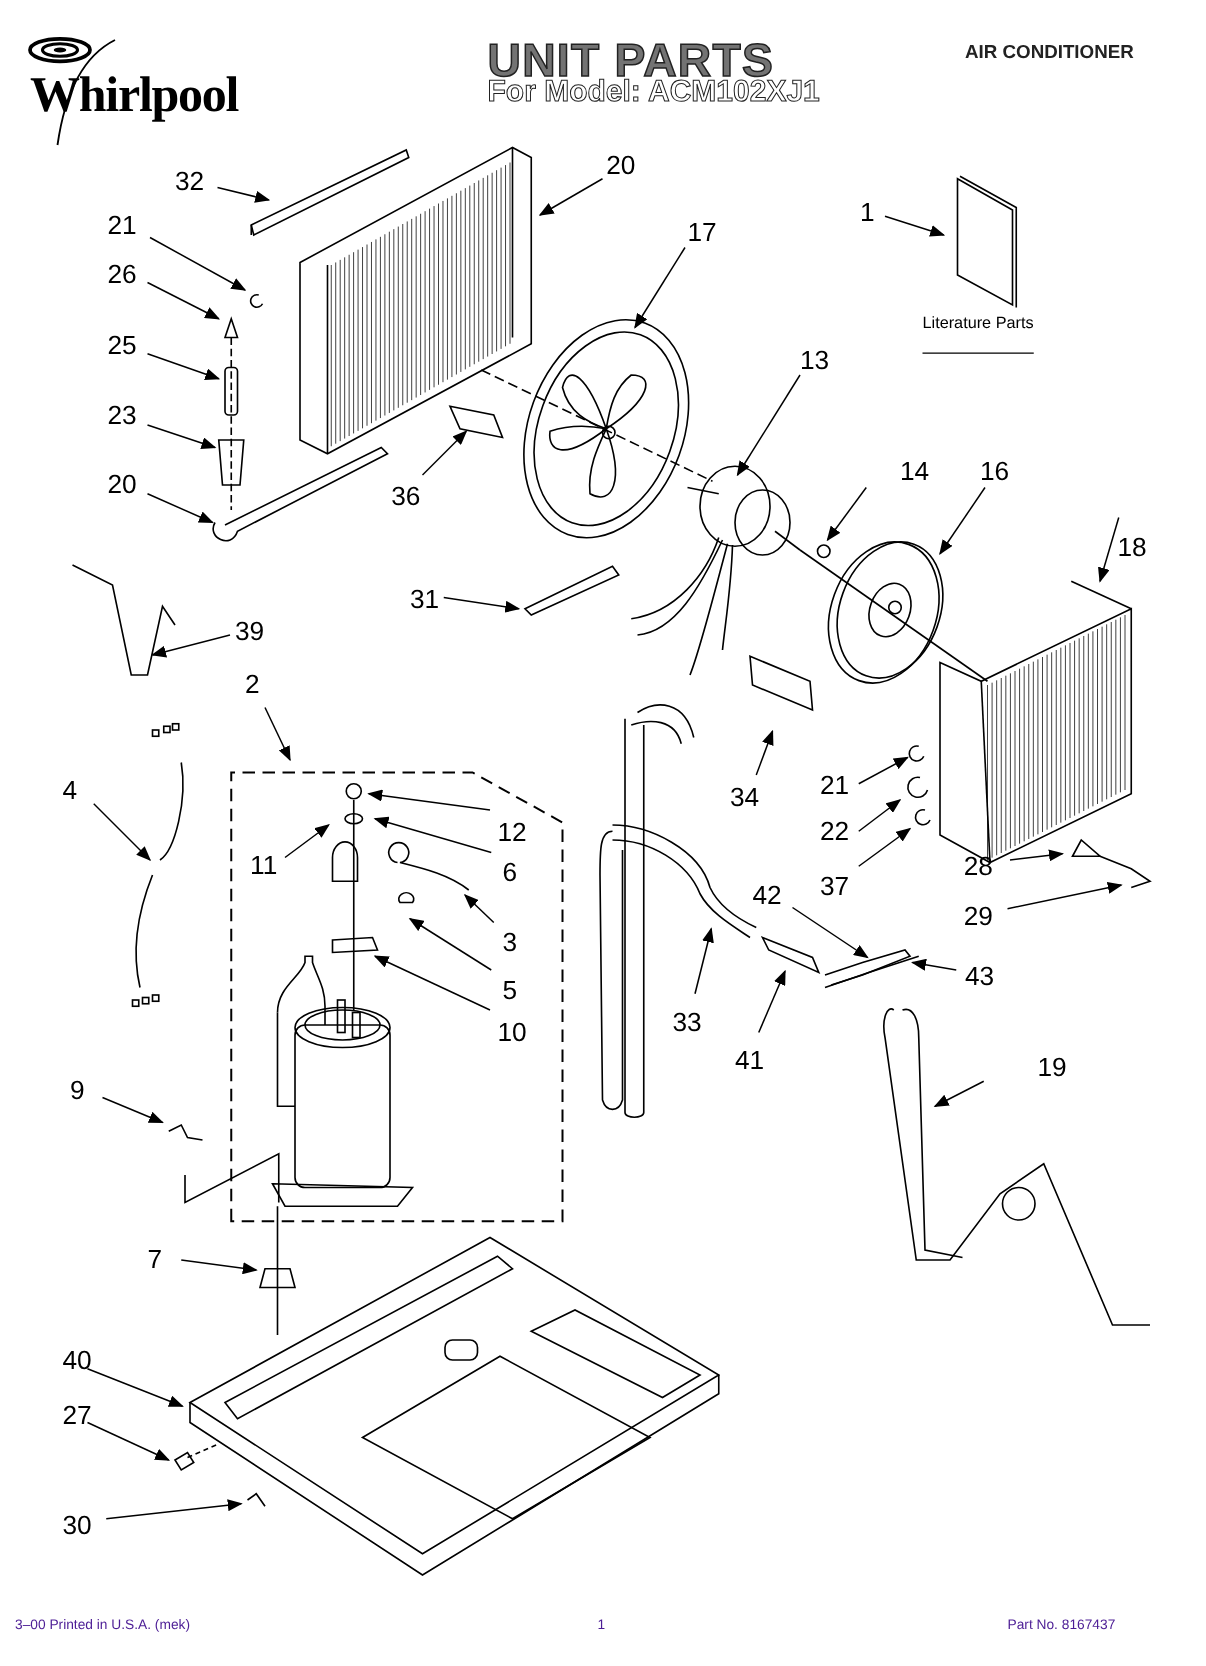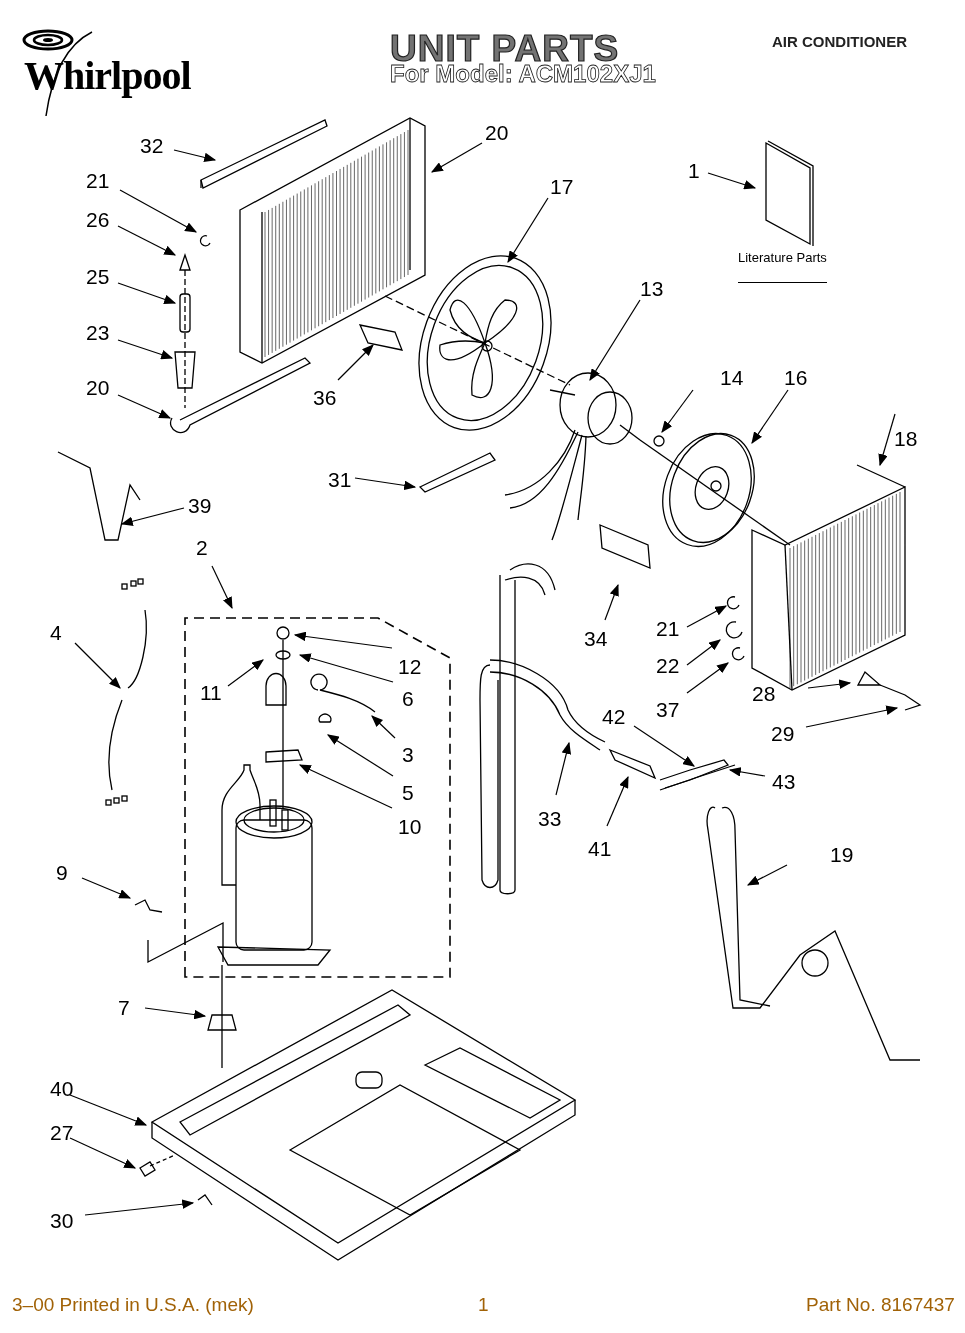--- a/index.html
+++ b/index.html
@@ -2,21 +2,21 @@
 <html><head>
 <meta charset="utf-8">
 <style>
   html,body{margin:0;padding:0;background:#fff;}
   body{width:965px;height:1333px;position:relative;overflow:hidden;font-family:"Liberation Sans",sans-serif;color:#000;}
   .abs{position:absolute;}
   .logo-word{left:24px;top:52px;font-family:"Liberation Serif",serif;font-weight:bold;font-size:40px;letter-spacing:-1px;}
   .title{left:390px;top:28px;font-size:37px;font-weight:bold;color:#737373;-webkit-text-stroke:1.2px #222;letter-spacing:1px;}
   .subtitle{left:390px;top:60px;font-size:24px;font-weight:bold;color:#fff;-webkit-text-stroke:0.8px #222;}
   .category{left:772px;top:33px;font-size:15px;font-weight:bold;color:#222;}
-  .foot{top:1294px;font-size:19px;color:#a16207;}
+  .foot{top:1294px;font-size:11px;color:#4c1d95;}
   .lbl{position:absolute;font-size:21px;line-height:1;}
   .lit{left:738px;top:250px;font-size:13px;border-bottom:1.5px solid #000;padding-bottom:17px;}
   svg#art{position:absolute;left:0;top:0;}
 </style>
 </head>
 <body>
 
 <div class="abs">
   <svg class="abs" style="left:18px;top:28px" width="60" height="24">
     <ellipse cx="30" cy="12" rx="24" ry="9" fill="none" stroke="#000" stroke-width="3"></ellipse>
@@ -323,21 +323,21 @@
     <div class="lbl" style="left: 794px; top: 844px; margin-left: 36px;">19</div>
     <div class="lbl" style="left: 485px; top: 122px;">20</div>
     <div class="lbl" style="left: 86px; top: 170px;">21</div>
     <div class="lbl" style="left: 656px; top: 618px;">21</div>
     <div class="lbl" style="left: 656px; top: 655px;">22</div>
     <div class="lbl" style="left: 86px; top: 322px;">23</div>
     <div class="lbl" style="left: 86px; top: 377px;">20</div>
     <div class="lbl" style="left: 86px; top: 266px;">25</div>
     <div class="lbl" style="left: 86px; top: 209px;">26</div>
     <div class="lbl" style="left: 50px; top: 1122px; text-align: right;">27</div>
-    <div class="lbl" style="left: 752px; top: 683px;">28</div>
+    <div class="lbl" style="left: 771px; top: 683px;">28</div>
     <div class="lbl" style="left: 771px; top: 723px;">29</div>
     <div class="lbl" style="left: 50px; top: 1210px;">30</div>
     <div class="lbl" style="left: 328px; top: 469px;">31</div>
     <div class="lbl" style="left: 140px; top: 135px;">32</div>
     <div class="lbl" style="left: 538px; top: 808px;">33</div>
     <div class="lbl" style="left: 584px; top: 628px;">34</div>
     <div class="lbl" style="left: 313px; top: 387px;">36</div>
     <div class="lbl" style="left: 656px; top: 699px;">37</div>
     <div class="lbl" style="left: 188px; top: 495px;">39</div>
     <div class="lbl" style="left: 50px; top: 1078px;">40</div>

